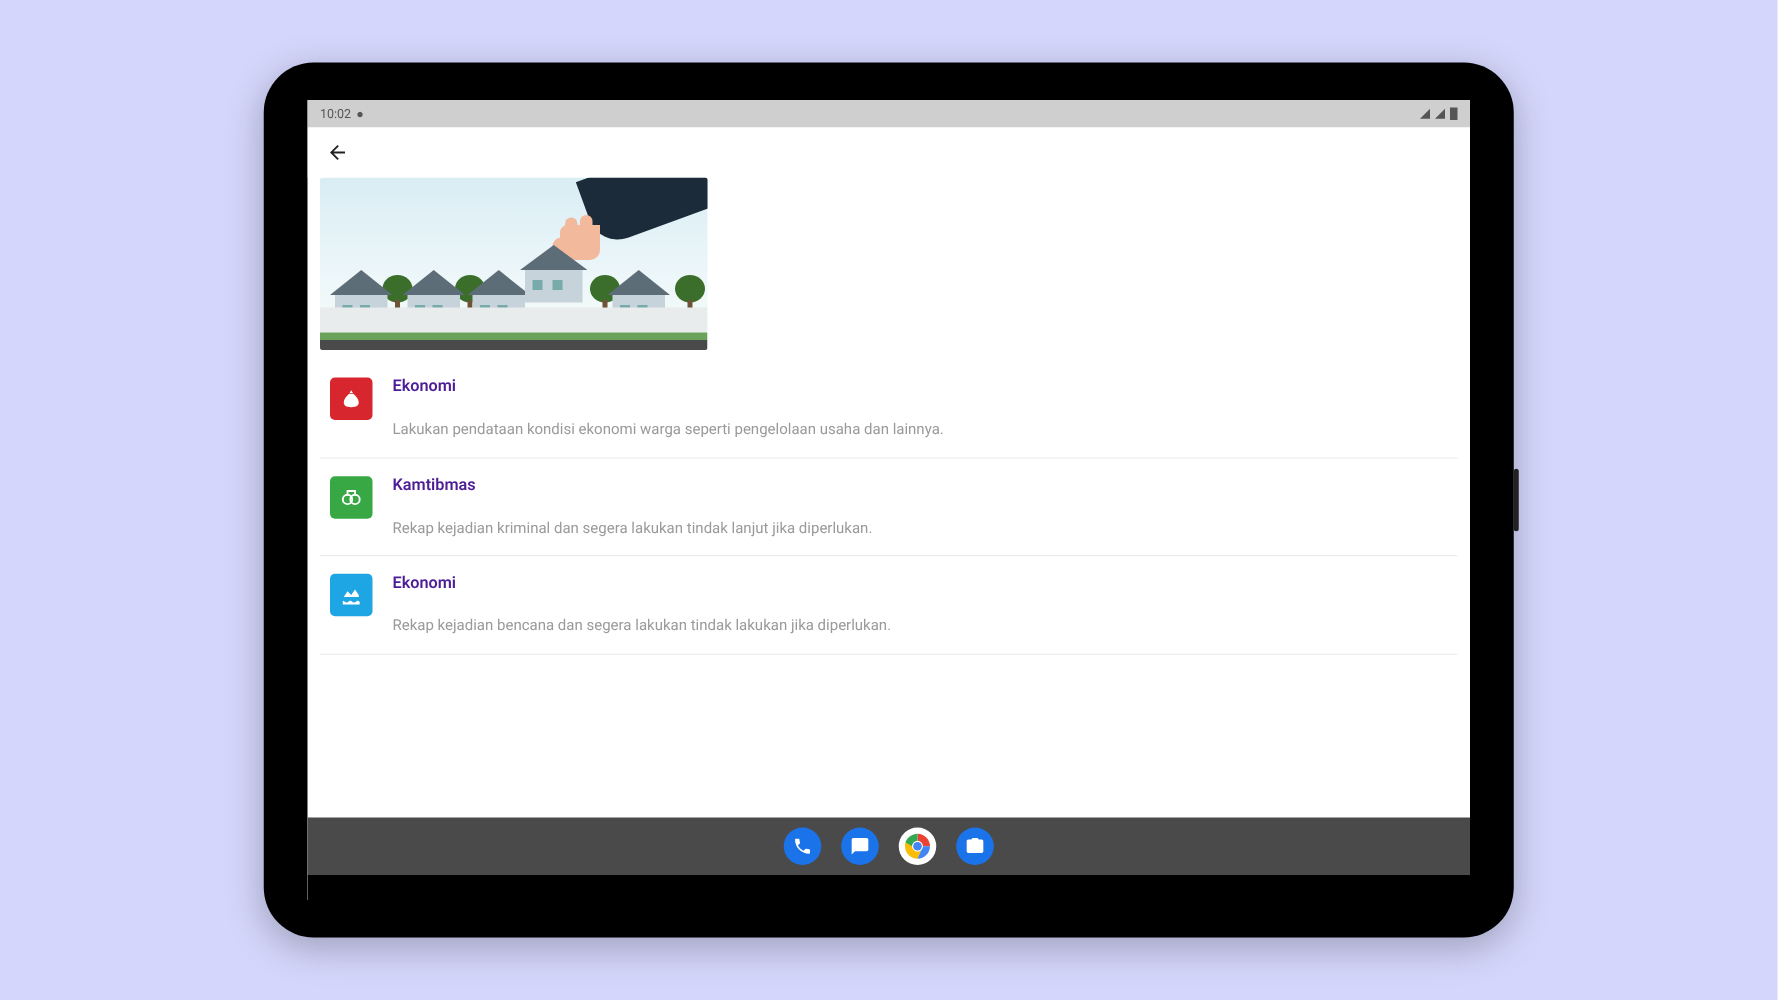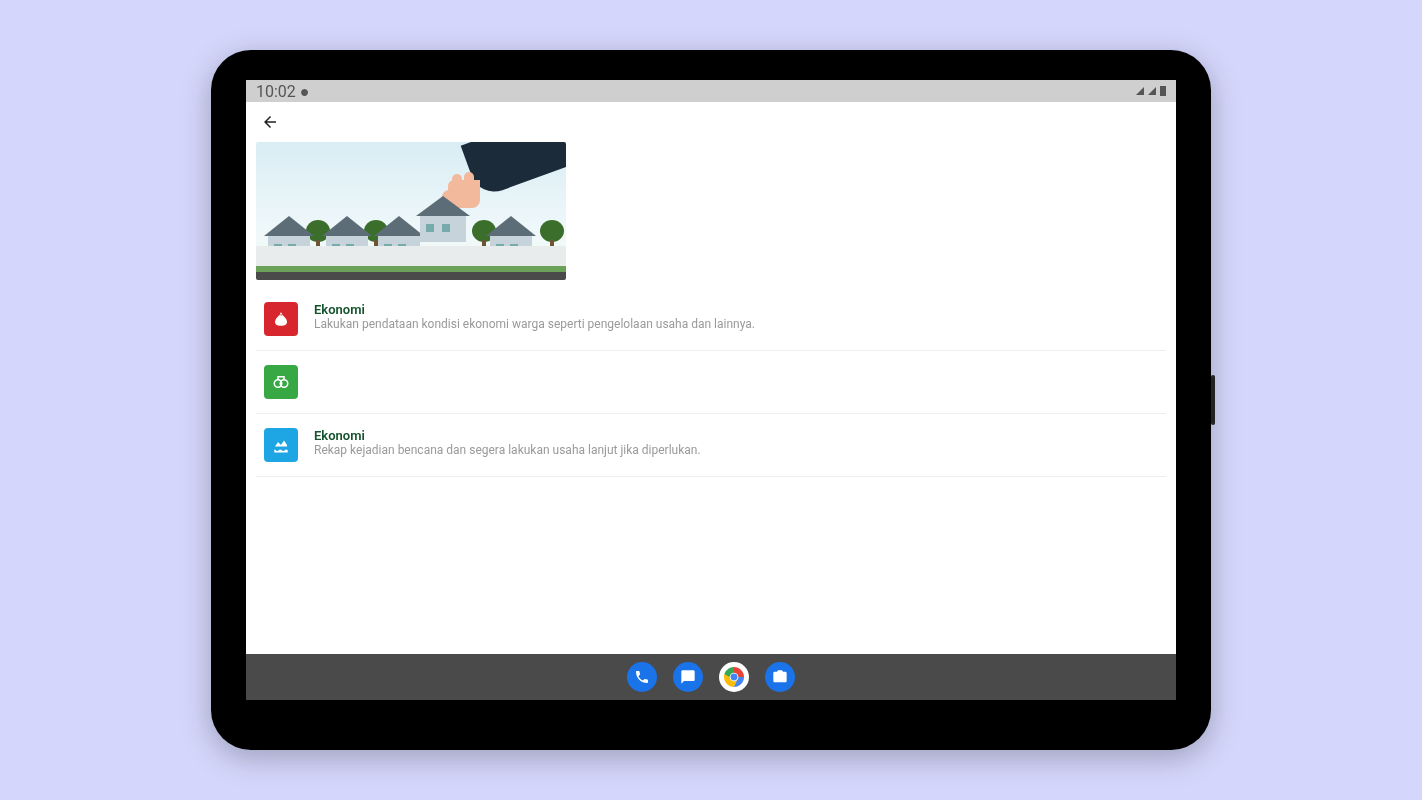--- a/index.html
+++ b/index.html
@@ -43,21 +43,21 @@
     flex-direction: column;
   }
   
   .status-bar {
     height: 22px;
     background: #cfcfcf;
     display: flex;
     align-items: center;
     justify-content: space-between;
     padding: 0 10px;
-    font-size: 16px;
+    font-size: 10px;
     color: #555;
   }
   .status-left { display: flex; align-items: center; gap: 4px; }
   .status-right { display: flex; align-items: center; gap: 2px; }
   .status-right .tri {
     width: 0; height: 0;
     border-style: solid;
     border-width: 0 0 8px 8px;
     border-color: transparent transparent #555 transparent;
     margin-left: 2px;
@@ -147,22 +147,22 @@
     display:flex; gap:16px; padding:14px 8px; align-items:flex-start;
     border-bottom: 1px solid #eee; cursor:pointer;
   }
   .item .icon {
     width:34px; height:34px; border-radius:4px; display:flex; align-items:center; justify-content:center; color:#fff; flex:none;
   }
   .icon.red { background:#d7262d; }
   .icon.green { background:#38a845; }
   .icon.blue { background:#1ea6e4; }
   .item .texts { flex:1; min-width:0; }
-  .item .title { font-size:13px; font-weight:600; color:#14532d; }
-  .item .desc { font-size:12px; color:#9a9a9a; margin-top:0; line-height:1.3; }
+  .item .title { font-size:13px; font-weight:600; color:#4c1d95; }
+  .item .desc { font-size:12px; color:#9a9a9a; margin-top:19px; line-height:1.3; }
 
   
   .dock {
     height: 46px;
     background: #4a4a4a;
     display:flex; align-items:center; justify-content:center; gap:16px;
   }
   .dock .dock-icon {
     width:30px; height:30px; border-radius:50%; display:flex; align-items:center; justify-content:center; cursor:pointer;
   }
@@ -280,31 +280,35 @@
         </div>
 
         <div class="item">
           <div class="icon green">
             <svg width="18" height="18" viewBox="0 0 24 24" fill="none" stroke="#fff" stroke-width="2">
                 <circle cx="8" cy="14" r="5"></circle>
                 <circle cx="16" cy="14" r="5"></circle>
                 <path d="M8 9V5h8v4"></path>
               </svg>
           </div>
+          <div class="texts">
+            <div class="title">Kamtibmas</div>
+            <div class="desc">Rekap kejadian kriminal dan segera lakukan tindak lanjut jika diperlukan.</div>
+          </div>
         </div>
 
         <div class="item">
           <div class="icon blue">
             <svg width="18" height="18" viewBox="0 0 24 24" fill="#fff">
                 <path d="M4 14l4-6 4 4 4-6 4 6v2H4zM3 18c2 0 2 2 4 2s2-2 4-2 2 2 4 2 2-2 4-2 2 2 2 2v2H3v-4z"></path>
               </svg>
           </div>
           <div class="texts">
             <div class="title">Ekonomi</div>
-            <div class="desc">Rekap kejadian bencana dan segera lakukan usaha lanjut jika diperlukan.</div>
+            <div class="desc">Rekap kejadian bencana dan segera lakukan tindak lakukan jika diperlukan.</div>
           </div>
         </div>
       </div>
     </div>
 
     <div class="dock">
       <div class="dock-icon phone" title="Phone">
         <svg width="16" height="16" viewBox="0 0 24 24" fill="#fff">
             <path d="M6.6 10.8c1.4 2.8 3.8 5.2 6.6 6.6l2.2-2.2c.3-.3.7-.4 1-.2 1.2.4 2.4.6 3.6.6.6 0 1 .4 1 1V20c0 .6-.4 1-1 1C10.6 21 3 13.4 3 4c0-.6.4-1 1-1h3.4c.6 0 1 .4 1 1 0 1.2.2 2.4.6 3.6.1.3 0 .7-.2 1L6.6 10.8z"></path>
           </svg>

